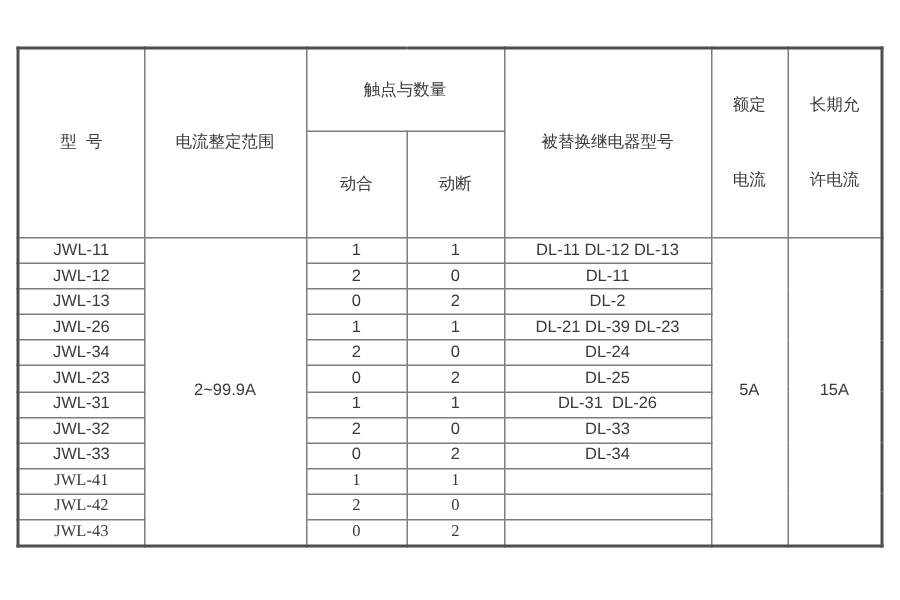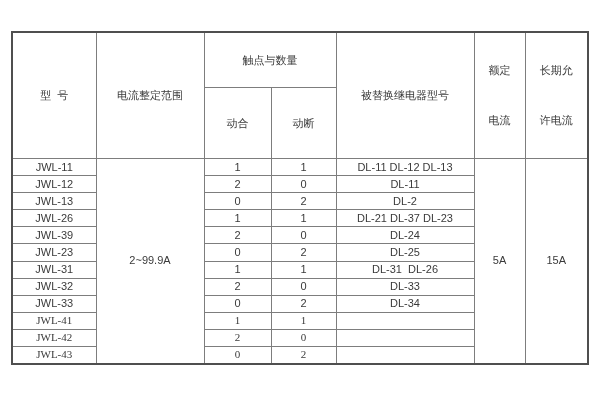--- a/index.html
+++ b/index.html
@@ -89,24 +89,24 @@
     <tr>
       <td>JWL-13</td>
       <td>0</td>
       <td>2</td>
       <td>DL-2</td>
     </tr>
     <tr>
       <td>JWL-26</td>
       <td>1</td>
       <td>1</td>
-      <td>DL-21 DL-37 DL-23</td>
+      <td>DL-21 DL-39 DL-23</td>
     </tr>
     <tr>
-      <td>JWL-39</td>
+      <td>JWL-34</td>
       <td>2</td>
       <td>0</td>
       <td>DL-24</td>
     </tr>
     <tr>
       <td>JWL-23</td>
       <td>0</td>
       <td>2</td>
       <td>DL-25</td>
     </tr>

